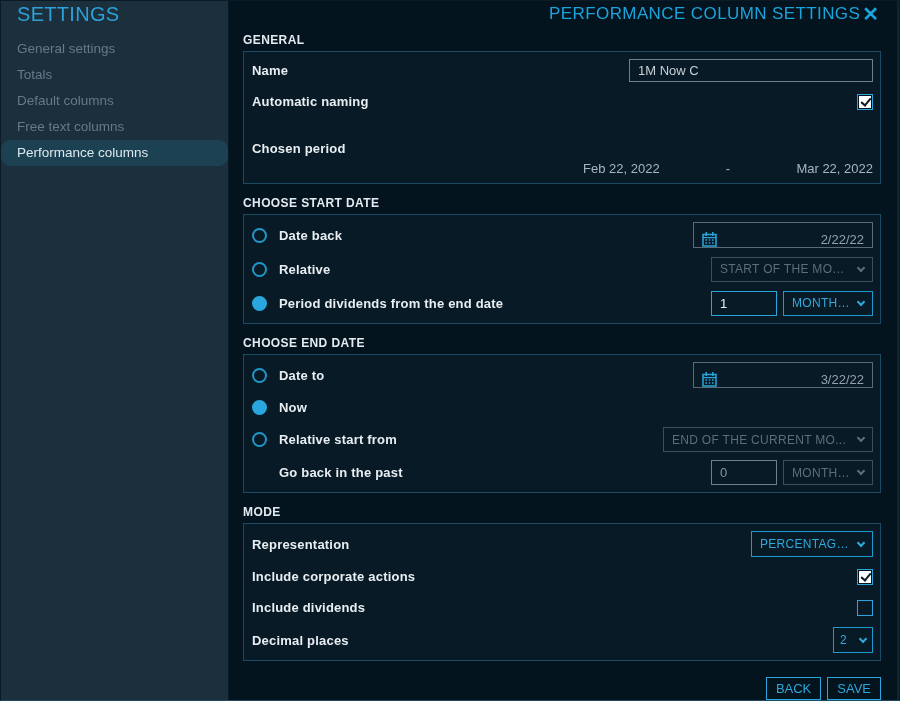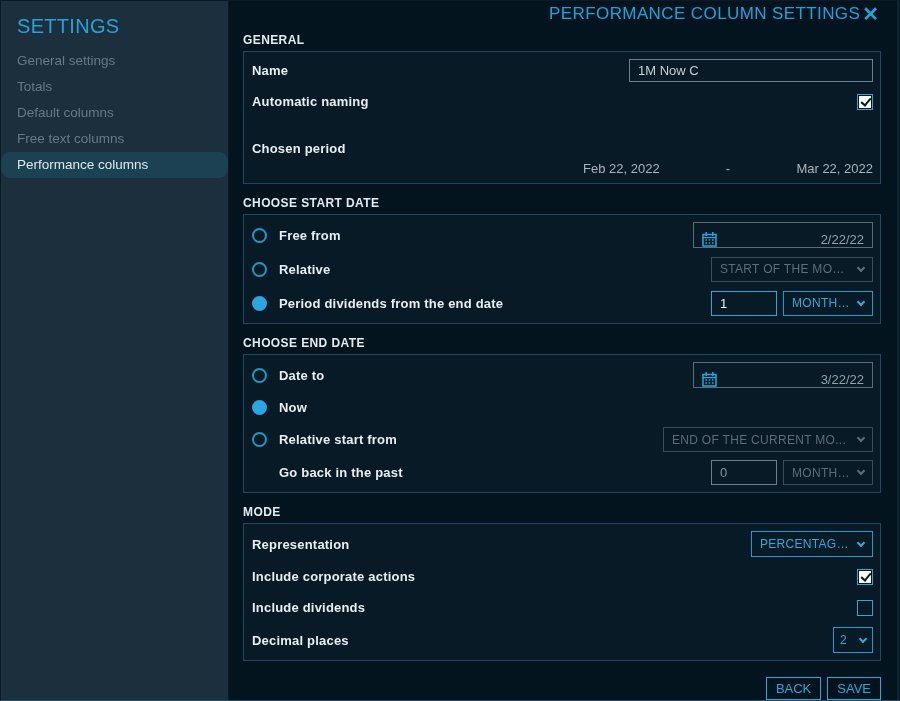--- a/index.html
+++ b/index.html
@@ -8,21 +8,21 @@
   .app {
     width:900px; height:701px; display:flex;
     background:#04141e;
     border:1px solid #0b1b26;
     border-bottom:1px solid #1d4a63;
     overflow:hidden;
   }
   
   .sidebar {
     width:228px; min-width:228px; background:#1c2f3c;
-    padding-top:12px; border-right:1px solid #0b1b26;
+    border-right:1px solid #0b1b26;
   }
   .sidebar-title {
     color:#2ba1d7; font-size:20px; font-weight:400;
     padding:2px 16px 10px 16px; letter-spacing:0.3px;
   }
   .side-item {
     color:#67798a; font-size:13.5px; padding:5px 16px; cursor:pointer;
     line-height:16px;
   }
   .side-item.active { background:#1b4152; color:#dfe8ee;border-radius:9px; }
@@ -136,21 +136,21 @@
           <span>Mar 22, 2022</span>
         </span>
       </div>
     </div>
 
     <div class="sec-label mt">CHOOSE START DATE</div>
     <div class="box">
       <div class="row row-tall">
         <span class="radio-group">
           <span class="radio"></span>
-          <span class="lbl">Free from</span>
+          <span class="lbl">Date back</span>
         </span>
         <span class="datefield">
           <span>
             <svg class="cal-svg" width="15" height="15" viewBox="0 0 15 15">
               <rect x="1" y="2.5" width="13" height="11.5" fill="none" stroke="#2aa6dc" stroke-width="1.5"></rect>
               <line x1="4.2" y1="0" x2="4.2" y2="4" stroke="#2aa6dc" stroke-width="1.5"></line>
               <line x1="10.8" y1="0" x2="10.8" y2="4" stroke="#2aa6dc" stroke-width="1.5"></line>
               <line x1="1" y1="5.6" x2="14" y2="5.6" stroke="#2aa6dc" stroke-width="1.3"></line>
               <g stroke="#2aa6dc" stroke-width="1.4">
                 <line x1="3.4" y1="8" x2="5" y2="8"></line>

